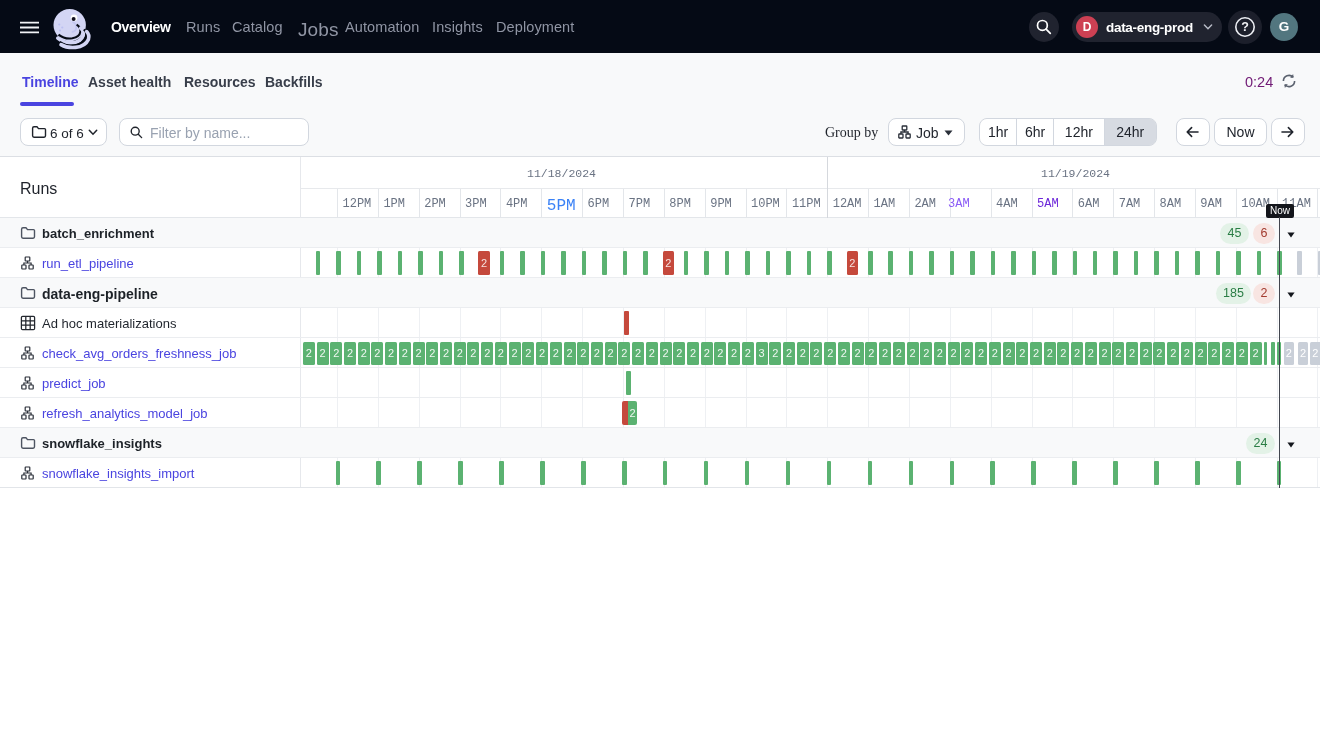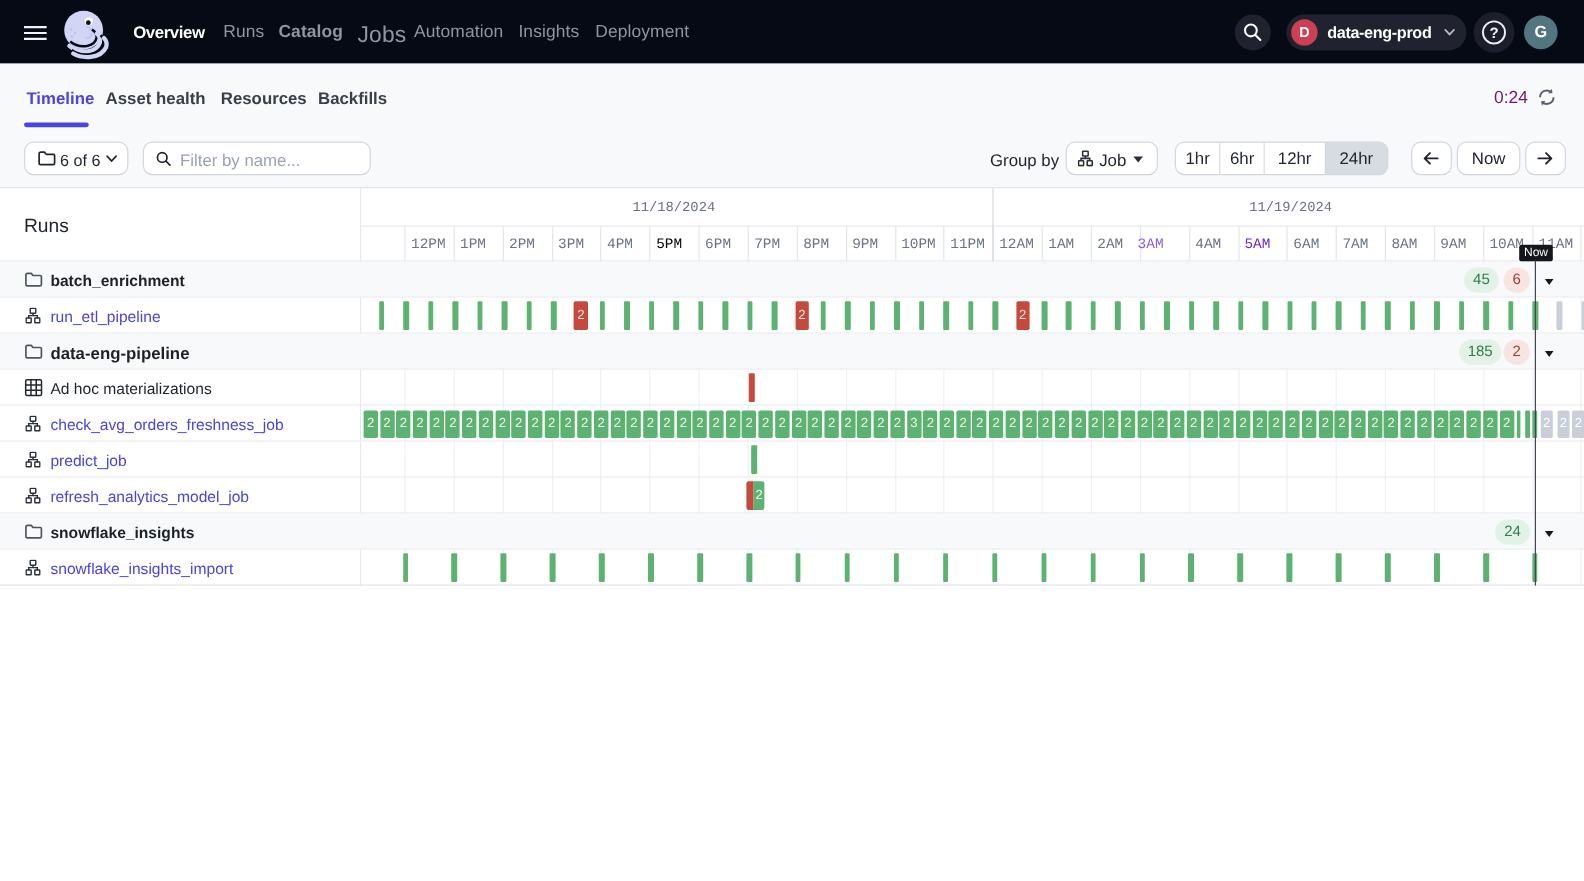--- a/index.html
+++ b/index.html
@@ -23,21 +23,21 @@
 <path d="M34.6 25.6 Q 37.8 28.8 36.4 33.4 Q 33.2 40.3 23.6 41.4 Q 15 42.2 9 38.6" stroke="#d3d5f4" stroke-width="3.6" stroke-linecap="round" fill="none"></path>
 <circle cx="22" cy="11.8" r="3.4" fill="#fff"></circle>
 <circle cx="21.6" cy="12.9" r="2" fill="#14121f"></circle>
 <circle cx="7.3" cy="18.5" r="1.1" fill="#bcc0f2"></circle>
 <circle cx="10.3" cy="21.5" r="1.1" fill="#bcc0f2"></circle>
 <circle cx="8" cy="24.5" r="1.1" fill="#bcc0f2"></circle>
 </g>
     </svg>
 <span class="abs" style="left:111px;top:19px;font-size:14px;font-weight:700;color:#ffffff;letter-spacing:-0.35px;">Overview</span>
 <span class="abs" style="left:186px;top:19px;font-size:14.5px;font-weight:500;color:#9095a4;letter-spacing:0.1px;">Runs</span>
-<span class="abs" style="left:232px;top:19px;font-size:14.5px;font-weight:700;color:#9095a4;letter-spacing:0.1px;">Catalog</span>
+<span class="abs" style="left:232px;top:19px;font-size:14.5px;font-weight:400;color:#9095a4;letter-spacing:0.1px;">Catalog</span>
 <span class="abs" style="left:298px;top:19px;font-size:19px;font-weight:500;color:#9095a4;letter-spacing:0.1px;">Jobs</span>
 <span class="abs" style="left:345px;top:19px;font-size:14.5px;font-weight:500;color:#9095a4;letter-spacing:0.1px;">Automation</span>
 <span class="abs" style="left:432px;top:19px;font-size:14.5px;font-weight:500;color:#9095a4;letter-spacing:0.1px;">Insights</span>
 <span class="abs" style="left:496px;top:19px;font-size:14.5px;font-weight:500;color:#9095a4;letter-spacing:0.1px;">Deployment</span>
 <div class="abs" style="left:1029px;top:12px;width:30px;height:30px;border-radius:50%;background:#20232f;"></div>
 <svg class="abs" style="left:1036px;top:19px;" width="16" height="16" viewBox="0 0 16 16">
       <circle cx="6.4" cy="6.4" r="4.9" stroke="#fff" stroke-width="1.7" fill="none"></circle>
       <path d="M10.1 10.1 L14.3 14.3" stroke="#fff" stroke-width="1.7" stroke-linecap="round"></path>
     </svg>
 <div class="abs" style="left:1072px;top:12px;width:150px;height:30px;border-radius:15px;background:#20232f;"></div>
@@ -75,21 +75,21 @@
 <span class="abs" style="left:50px;top:125.5px;font-size:13.5px;color:#1f232b;">6 of 6</span>
 <svg class="abs" style="left:88px;top:129px;" width="10" height="7" viewBox="0 0 10 7">
     <path d="M1.3 1.2 L5 5.2 L8.7 1.2" stroke="#1f232b" stroke-width="1.5" fill="none" stroke-linecap="round"></path>
   </svg>
 <div class="abs" style="left:119px;top:118px;width:190px;height:28px;background:#fff;border:1px solid #d2d7df;border-radius:8px;"></div>
 <svg class="abs" style="left:130px;top:125.5px;" width="13" height="13" viewBox="0 0 16 16">
     <circle cx="6.4" cy="6.4" r="4.9" stroke="#20242c" stroke-width="1.7" fill="none"></circle>
     <path d="M10.2 10.2 L14.3 14.3" stroke="#20242c" stroke-width="1.7" stroke-linecap="round"></path>
   </svg>
 <span class="abs" style="left:150px;top:125px;font-size:14px;color:#99a2b1;">Filter by name...</span>
-<span class="abs" style="left:825px;top:125px;font-size:14px;color:#1f232b;">Group by</span>
+<span class="abs" style="left:825px;top:125px;font-size:14px;color:#1f232b;font-family:Liberation Serif, serif;">Group by</span>
 <div class="abs" style="left:888px;top:118px;width:77px;height:28px;background:#fff;border:1px solid #d2d7df;border-radius:8px;"></div>
 <svg class="abs" style="left:898px;top:125px;" width="13" height="14" viewBox="0 0 13 14">
     <g stroke="#2a2f39" stroke-width="1.3" fill="none">
       <rect x="4.2" y="1" width="4.6" height="4" rx="0.5"></rect>
       <rect x="0.8" y="9" width="4.2" height="4" rx="0.5"></rect>
       <rect x="8" y="9" width="4.2" height="4" rx="0.5"></rect>
       <path d="M6.5 5 v2 M2.9 9 v-2 h7.2 v2"></path>
     </g>
   </svg>
 <span class="abs" style="left:916px;top:125px;font-size:14px;color:#1f232b;">Job</span>
@@ -124,21 +124,21 @@
 <span class="abs mono" style="left:342.5px;top:197px;font-size:12px;color:#6a7383;">12PM</span>
 <div class="abs" style="left:377.9px;top:189px;width:1px;height:29px;background:#e3e6ea;"></div>
 <span class="abs mono" style="left:383.4px;top:197px;font-size:12px;color:#6a7383;">1PM</span>
 <div class="abs" style="left:418.7px;top:189px;width:1px;height:29px;background:#e3e6ea;"></div>
 <span class="abs mono" style="left:424.2px;top:197px;font-size:12px;color:#6a7383;">2PM</span>
 <div class="abs" style="left:459.6px;top:189px;width:1px;height:29px;background:#e3e6ea;"></div>
 <span class="abs mono" style="left:465.1px;top:197px;font-size:12px;color:#6a7383;">3PM</span>
 <div class="abs" style="left:500.4px;top:189px;width:1px;height:29px;background:#e3e6ea;"></div>
 <span class="abs mono" style="left:505.9px;top:197px;font-size:12px;color:#6a7383;">4PM</span>
 <div class="abs" style="left:541.2px;top:189px;width:1px;height:29px;background:#e3e6ea;"></div>
-<span class="abs mono" style="left:546.8px;top:197px;font-size:12px;color:#000000;">5PM</span>
+<span class="abs mono" style="left:546.8px;top:197px;font-size:16px;color:#3b82f6;">5PM</span>
 <div class="abs" style="left:582.1px;top:189px;width:1px;height:29px;background:#e3e6ea;"></div>
 <span class="abs mono" style="left:587.6px;top:197px;font-size:12px;color:#6a7383;">6PM</span>
 <div class="abs" style="left:623.0px;top:189px;width:1px;height:29px;background:#e3e6ea;"></div>
 <span class="abs mono" style="left:628.5px;top:197px;font-size:12px;color:#6a7383;">7PM</span>
 <div class="abs" style="left:663.8px;top:189px;width:1px;height:29px;background:#e3e6ea;"></div>
 <span class="abs mono" style="left:669.3px;top:197px;font-size:12px;color:#6a7383;">8PM</span>
 <div class="abs" style="left:704.7px;top:189px;width:1px;height:29px;background:#e3e6ea;"></div>
 <span class="abs mono" style="left:710.2px;top:197px;font-size:12px;color:#6a7383;">9PM</span>
 <div class="abs" style="left:745.5px;top:189px;width:1px;height:29px;background:#e3e6ea;"></div>
 <span class="abs mono" style="left:751.0px;top:197px;font-size:12px;color:#6a7383;">10PM</span>

